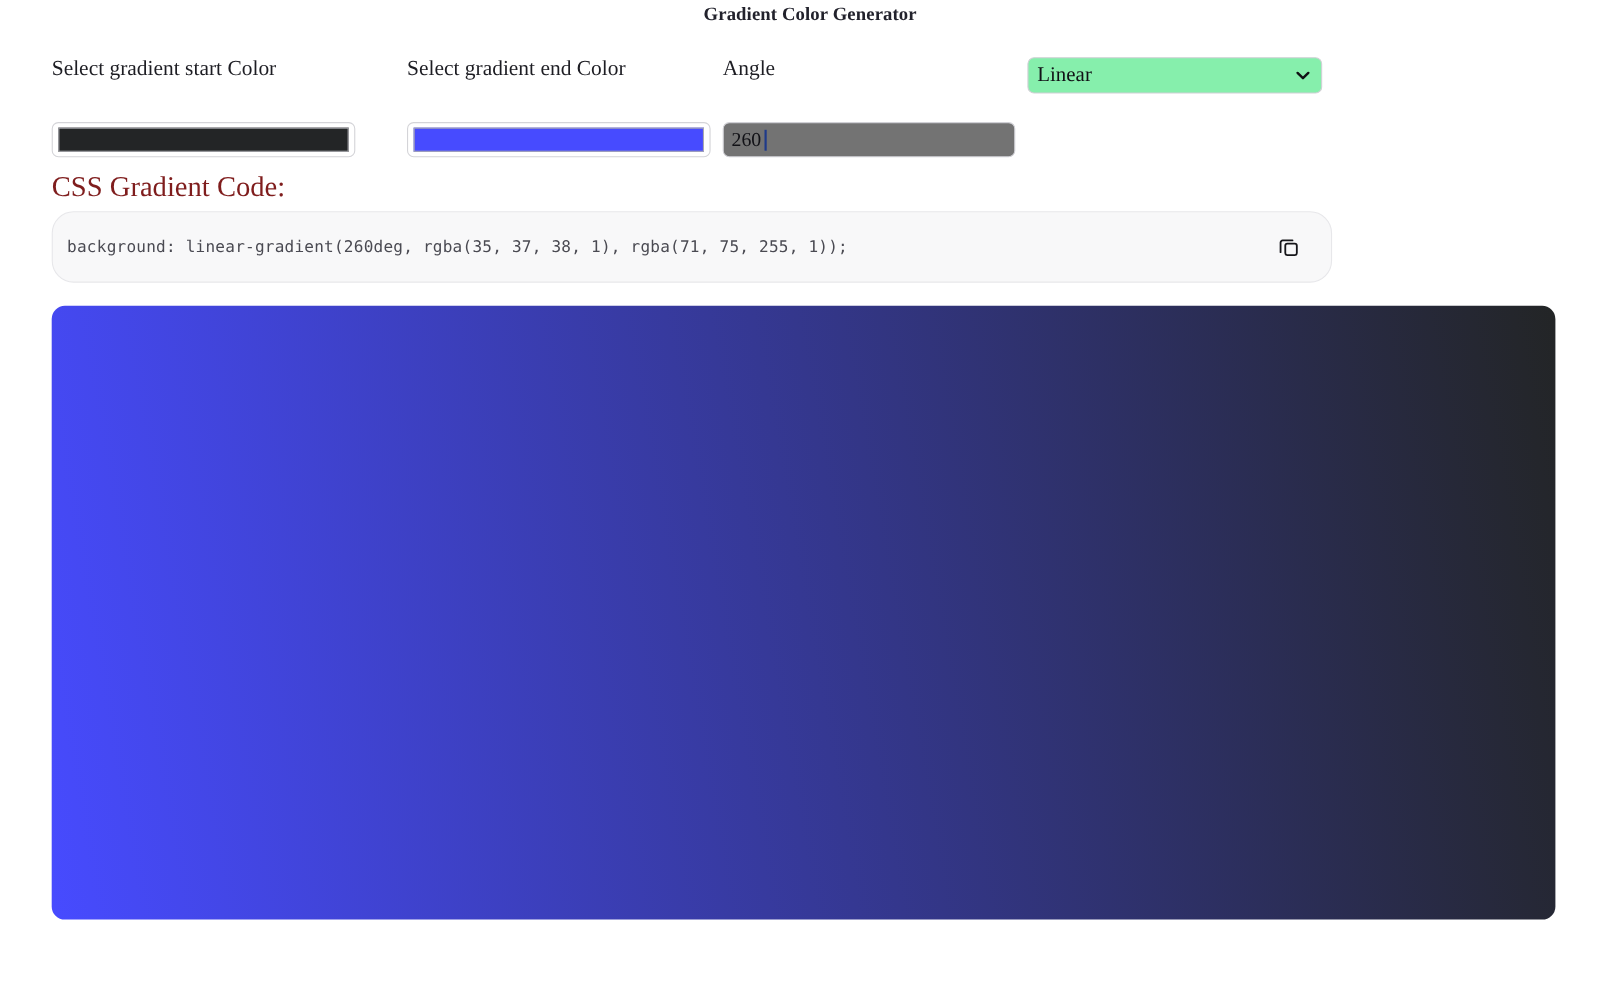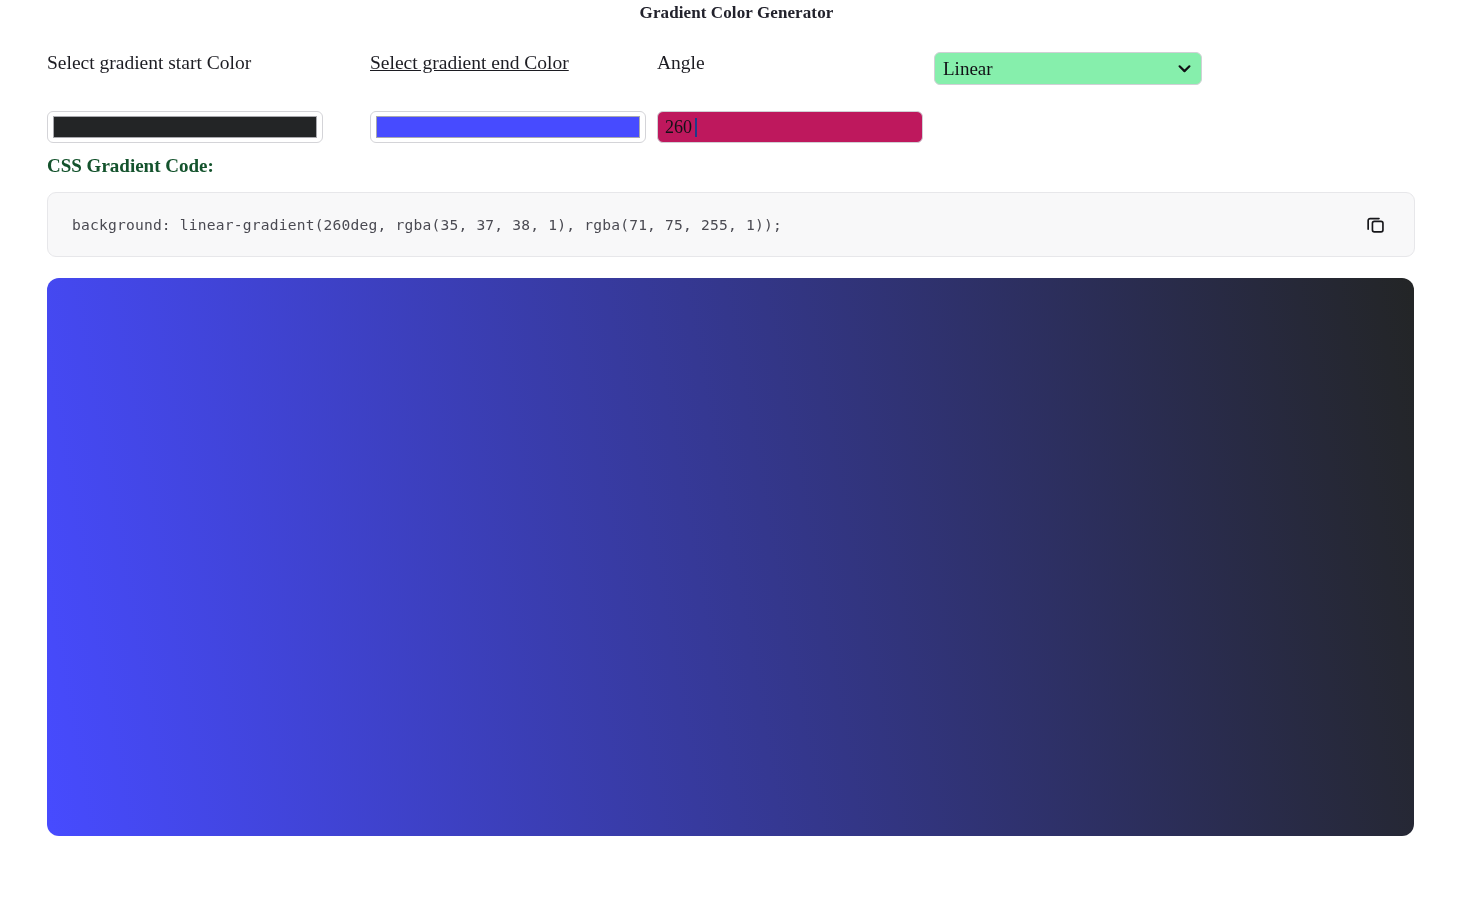--- a/index.html
+++ b/index.html
@@ -42,21 +42,21 @@
     display: flex;
     align-items: flex-start;
   }
 
   .control-group {
     display: flex;
     flex-direction: column;
     gap: 28px;
   }
   .control-group.color-a { width: 276px; margin-right: 47px; }
-  .control-group.color-b { width: 276px; margin-right: 11px; text-decoration: underline; }
+  .control-group.color-b { width: 276px; margin-right: 11px; }
   .control-group.angle   { width: 266px; margin-right: 11px; }
   .control-group.opacity { width: 266px; margin-right: 11px; }
   .control-group.type    { width: 268px; }
 
   .field-label {
     font-family: "Liberation Serif", "DejaVu Serif", serif;
     font-size: 19.5px;
     line-height: 22px;
     color: #1d1d23;
     margin-bottom: 9px;
@@ -82,21 +82,21 @@
     border: 1px solid #a9a9ae;
     display: block;
   }
 
   .text-input {
     width: 100%;
     height: 32px;
     box-sizing: border-box;
     border: 1px solid #d0d0d5;
     border-radius: 6px;
-    background: #be185d;
+    background: #737373;
     font-family: "Liberation Serif", "DejaVu Serif", serif;
     font-size: 18px;
     color: #111116;
     padding: 2px 7px;
     outline: none;
   }
 
   .input-wrap { position: relative; }
   .caret {
     position: absolute;
@@ -132,39 +132,39 @@
     pointer-events: none;
     width: 13px;
     height: 9px;
   }
 
   .code-heading {
     position: absolute;
     left: 47px;
     top: 155px;
     font-family: "Liberation Serif", "DejaVu Serif", serif;
-    font-weight: bold;
-    font-size: 19px;
-    color: #14532d;
+    font-weight: normal;
+    font-size: 26px;
+    color: #7f1d1d;
   }
 
   .code-box {
     position: absolute;
     left: 47px;
     top: 192px;
-    width: 1368px;
+    width: 1164px;
     height: 65px;
     box-sizing: border-box;
     background: #f8f8f9;
     border: 1px solid #e7e7ea;
-    border-radius: 9px;
+    border-radius: 20px;
     display: flex;
     align-items: center;
     justify-content: space-between;
-    padding: 0 20px 0 24px;
+    padding: 0 20px 0 13px;
   }
 
   .code-text {
     font-family: "DejaVu Sans Mono", "Liberation Mono", monospace;
     font-size: 14.6px;
     letter-spacing: 0.2px;
     color: #4a4a52;
     white-space: pre;
   }
 

